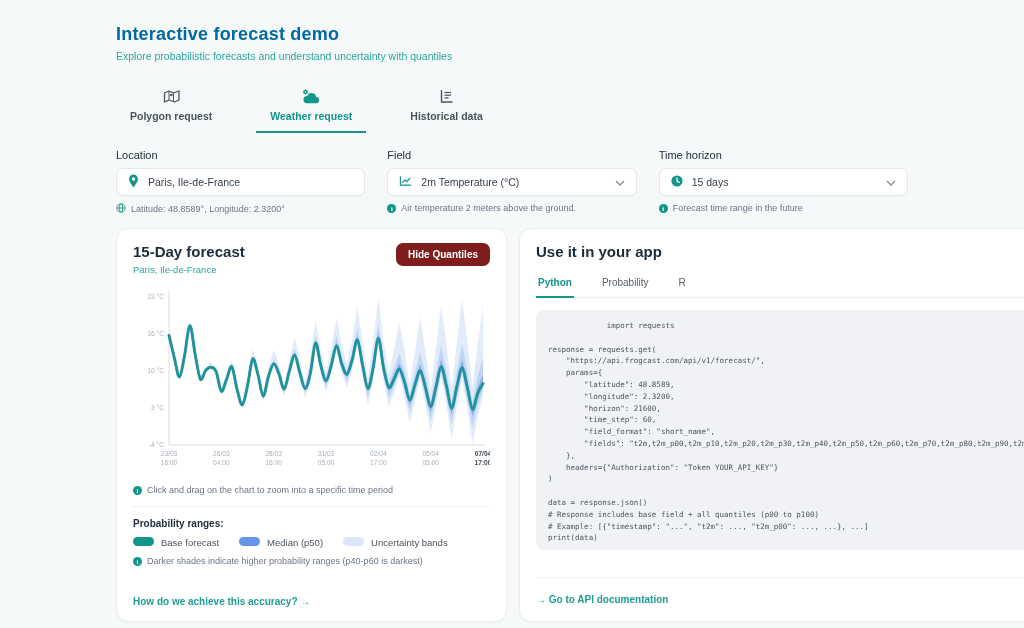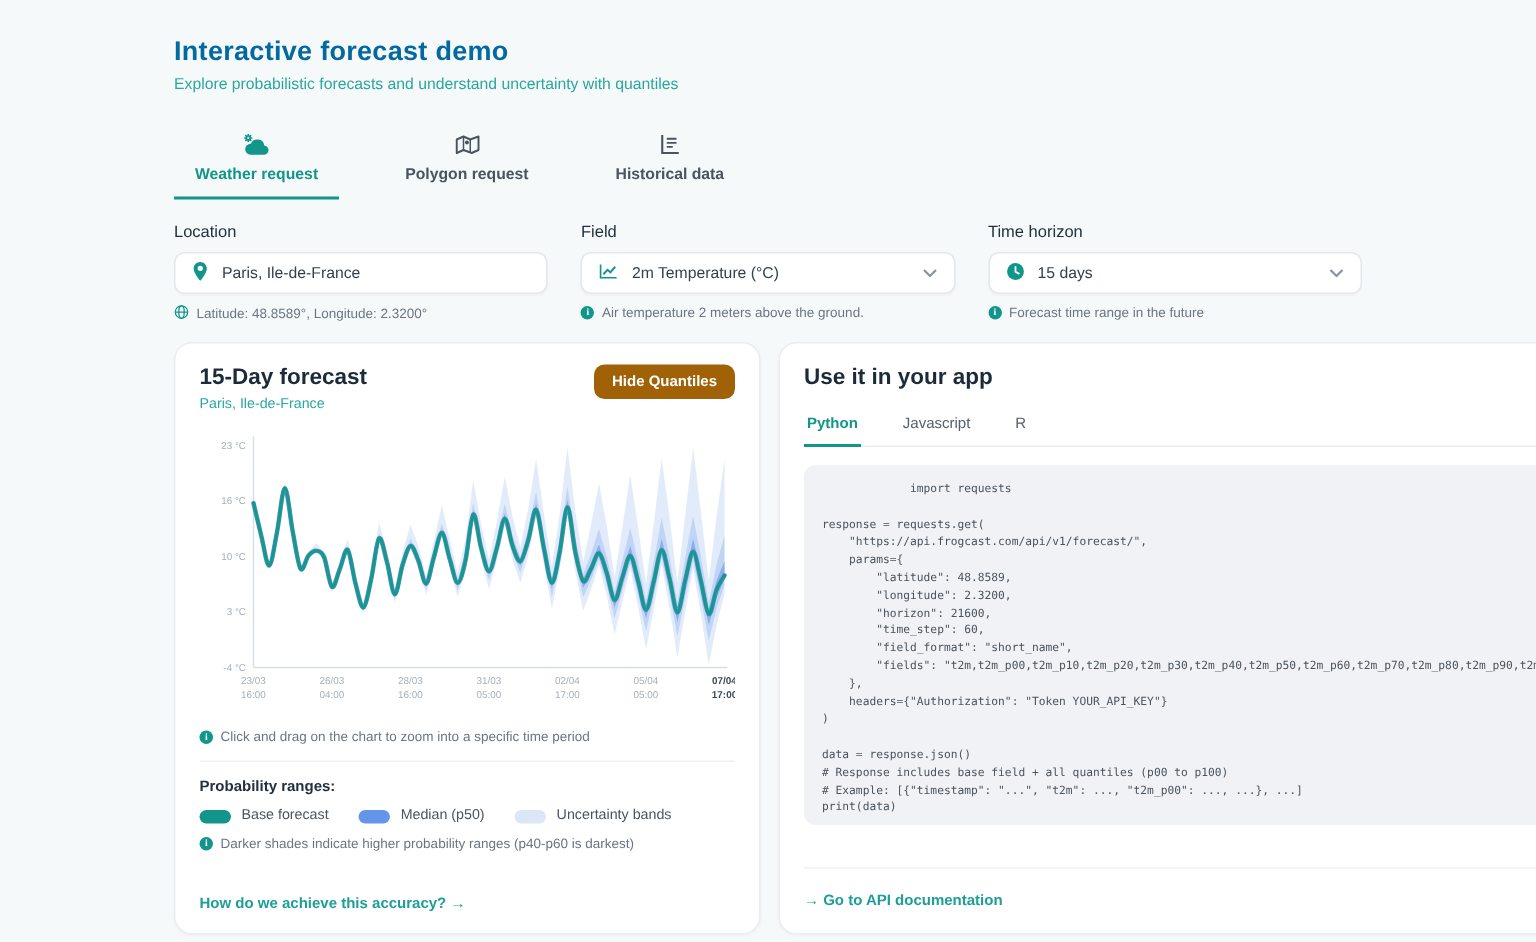--- a/index.html
+++ b/index.html
@@ -37,32 +37,32 @@
     font-size:6.5px; font-weight:700; display:inline-flex; align-items:center; justify-content:center;
     font-family:"Liberation Serif", serif; flex:none; }
 
   
   .cards { display:grid; grid-template-columns:1fr 1fr; gap:12px; margin-top:13px; align-items:stretch; }
   .card { background:#fff; border:1px solid #e9eef1; border-radius:12px; padding:14px 16px;
     box-shadow:0 1px 2px rgba(16,42,67,.04); display:flex; flex-direction:column; }
   .card-head { display:flex; justify-content:space-between; align-items:flex-start; }
   .card-title { font-size:15px; font-weight:800; color:#1c2b3a; }
   .card-sub { font-size:9.5px; color:#2aa79e; margin-top:4px; }
-  .btn-primary { background:#a16207; color:#fff; border:none; border-radius:7px;
+  .btn-primary { background:#7f1d1d; color:#fff; border:none; border-radius:7px;
     font-family:"Liberation Sans",sans-serif; font-size:10px; font-weight:700; padding:6px 12px; cursor:pointer; }
 
   
   .chart-wrap { margin-top:8px; }
   svg text.tick { font-family:"Liberation Sans",sans-serif; font-size:6.6px; fill:#a6b0ba; }
   svg text.tick-last { fill:#3e4a56; font-weight:700; }
   .hint-row { display:flex; align-items:flex-end; gap:5px; font-size:9px; color:#6b7682; margin-top:2px; }
   .divider { border-top:1px solid #edf1f4; margin:11px 0; }
   .legend-title { font-size:10px; font-weight:700; color:#22303f; margin-bottom:8px; }
   .legend-row { display:flex; align-items:center; gap:20px; }
-  .legend-item { display:flex; align-items:flex-end; gap:7px; font-size:9.5px; color:#4a545e; }
+  .legend-item { display:flex; align-items:flex-start; gap:7px; font-size:9.5px; color:#4a545e; }
   .legend-pill { width:21px; height:9px; border-radius:5px; flex:none; }
   .note-row { display:flex; align-items:center; gap:5px; font-size:9px; color:#6b7682; margin-top:8px; }
   .card-link { font-size:10px; font-weight:600; color:#1d9e96; margin-top:30px; cursor:pointer; text-decoration:none; display:inline-block; }
 
   
   .code-tabs { display:flex; gap:26px; border-bottom:1px solid #e9eef1; margin-top:10px; }
   .code-tab { font-size:10px; color:#55606b; padding:7px 2px 8px; cursor:pointer; border-bottom:2px solid transparent; margin-bottom:-1px; }
   .code-tab.active { color:#12958a; font-weight:700; border-bottom-color:#12958a; }
   .code-wrap { position:relative; margin-top:12px; }
   pre.code { margin:0; background:#f0f2f5; border-radius:8px; padding:10px 12px;
@@ -72,46 +72,46 @@
 </style>
 </head>
 <body>
 
 <div class="container">
 
   <h1 class="page-title">Interactive forecast demo</h1>
   <div class="page-subtitle">Explore probabilistic forecasts and understand uncertainty with quantiles</div>
 
   <div class="nav-tabs">
+    <div class="nav-tab">
+      <span class="ticon">
+        <svg width="17" height="15" viewBox="0 0 17 15">
+          <path d="M1.5 4 6 2l4.5 2L16 2v9l-4.5 2L6 11l-4.5 2z" fill="none" stroke="#4a545e" stroke-width="1.3" stroke-linejoin="round"></path>
+          <line x1="6" y1="2" x2="6" y2="11" stroke="#4a545e" stroke-width="1"></line>
+          <line x1="10.5" y1="4" x2="10.5" y2="13" stroke="#4a545e" stroke-width="1"></line>
+          <circle cx="8.3" cy="6" r="1.3" fill="#4a545e"></circle>
+        </svg>
+      </span>
+      <span>Polygon request</span>
+    </div>
     <div class="nav-tab active">
       <span class="ticon">
         <svg width="20" height="15" viewBox="0 0 20 15">
           <g stroke="#12958a" stroke-width="1">
             <line x1="4.5" y1="0.3" x2="4.5" y2="5.7"></line>
               <line x1="1.8" y1="3" x2="7.2" y2="3"></line>
             <line x1="2.6" y1="1.1" x2="6.4" y2="4.9"></line>
               <line x1="6.4" y1="1.1" x2="2.6" y2="4.9"></line>
           </g>
           <circle cx="4.5" cy="3" r="1.9" fill="#12958a"></circle>
           <circle cx="4.5" cy="3" r="0.7" fill="#fff"></circle>
           <path d="M6 14.2h8.6a3.1 3.1 0 0 0 .6-6.2 4.7 4.7 0 0 0-9-1.1A3.6 3.6 0 0 0 6 14.2z" fill="#12958a"></path>
         </svg>
       </span>
       <span>Weather request</span>
-    </div>
-    <div class="nav-tab">
-      <span class="ticon">
-        <svg width="17" height="15" viewBox="0 0 17 15">
-          <path d="M1.5 4 6 2l4.5 2L16 2v9l-4.5 2L6 11l-4.5 2z" fill="none" stroke="#4a545e" stroke-width="1.3" stroke-linejoin="round"></path>
-          <line x1="6" y1="2" x2="6" y2="11" stroke="#4a545e" stroke-width="1"></line>
-          <line x1="10.5" y1="4" x2="10.5" y2="13" stroke="#4a545e" stroke-width="1"></line>
-          <circle cx="8.3" cy="6" r="1.3" fill="#4a545e"></circle>
-        </svg>
-      </span>
-      <span>Polygon request</span>
     </div>
     <div class="nav-tab">
       <span class="ticon">
         <svg width="15" height="15" viewBox="0 0 15 15">
           <path d="M2.5 1v12h11" fill="none" stroke="#4a545e" stroke-width="1.4"></path>
           <line x1="5.5" y1="3.5" x2="12" y2="3.5" stroke="#4a545e" stroke-width="1.2"></line>
           <line x1="5.5" y1="6.2" x2="12" y2="6.2" stroke="#4a545e" stroke-width="1.2"></line>
           <line x1="5.5" y1="8.9" x2="9.5" y2="8.9" stroke="#4a545e" stroke-width="1.2"></line>
         </svg>
       </span>
@@ -252,21 +252,21 @@
       </div>
 
       <a class="card-link">How do we achieve this accuracy? →</a>
     </div>
 
     <div class="card">
       <div class="card-title">Use it in your app</div>
 
       <div class="code-tabs">
         <div class="code-tab active">Python</div>
-        <div class="code-tab">Javascript</div>
+        <div class="code-tab">Probability</div>
         <div class="code-tab">R</div>
       </div>
 
       <div class="code-wrap">
         <pre class="code">             import requests
 
 response = requests.get(
     "https://api.frogcast.com/api/v1/forecast/",
     params={
         "latitude": 48.8589,

